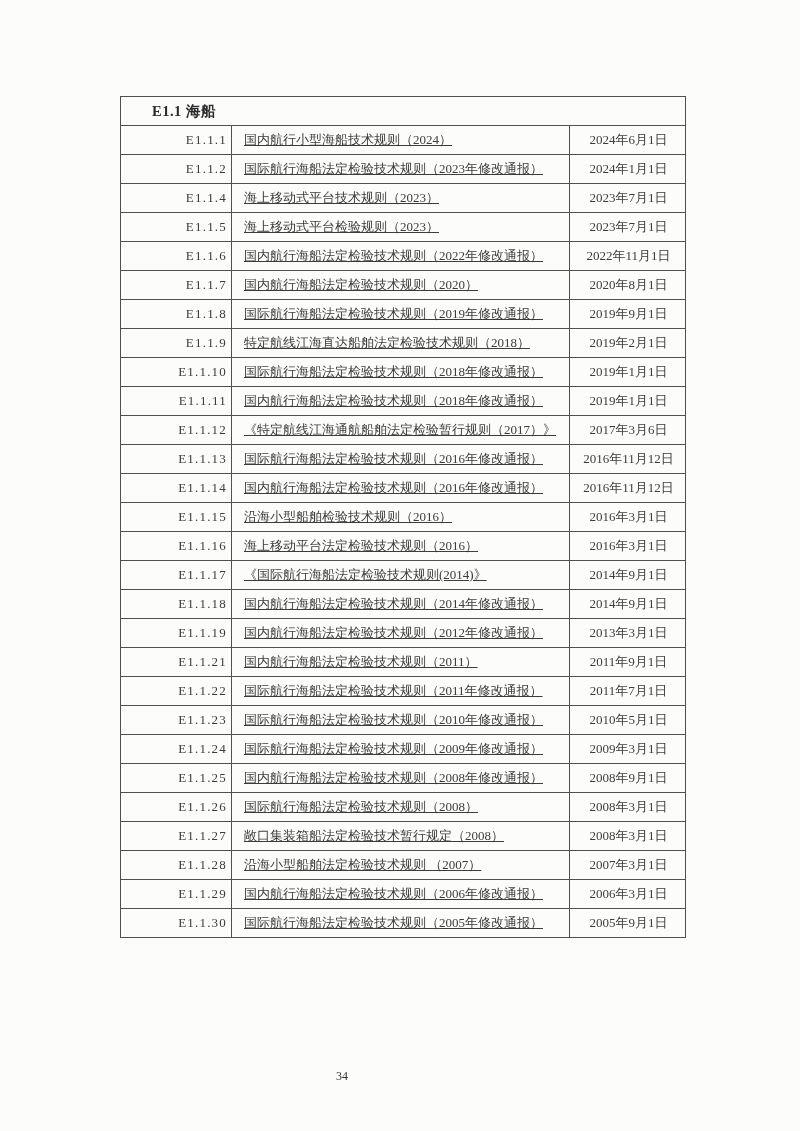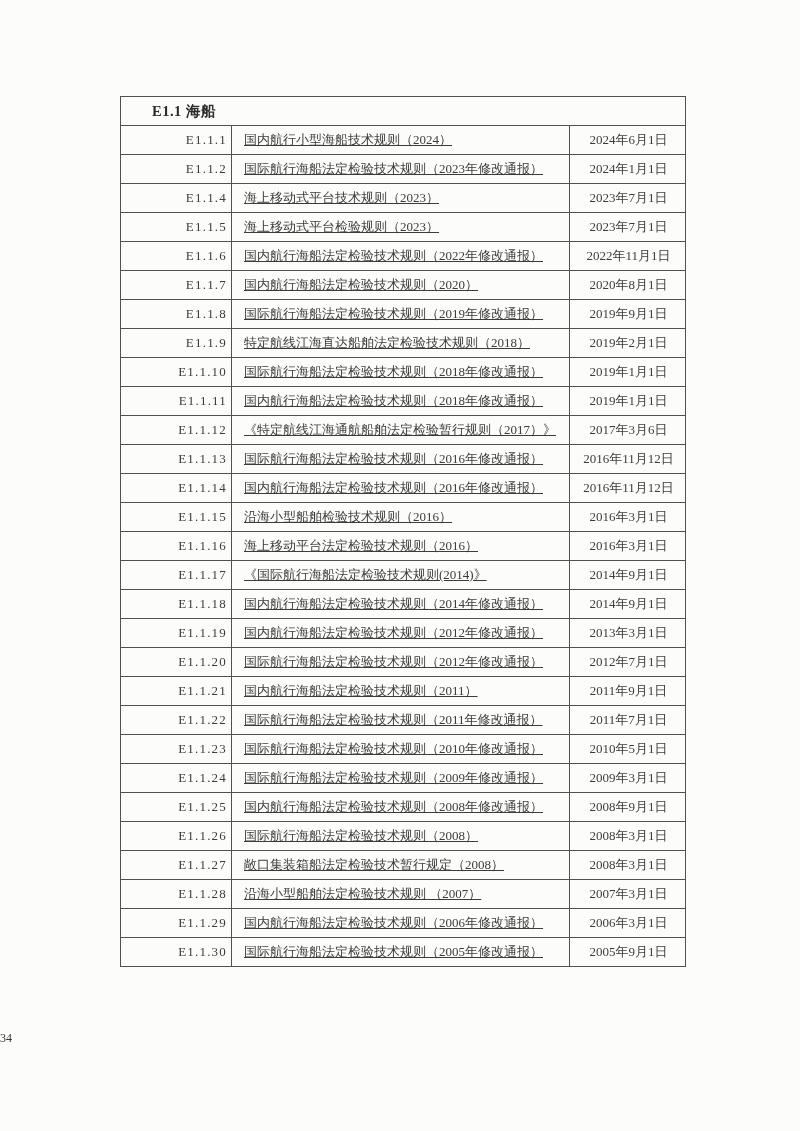--- a/index.html
+++ b/index.html
@@ -60,24 +60,24 @@
     text-decoration: underline;
   }
   .reg-table td.cell-date {
     text-align: center;
     color: #3c3c3c;
     padding-left: 2px;
     padding-right: 0;
   }
   .page-number {
     position: absolute;
-    top: 1031px;
+    top: 1069px;
     left: 0;
     width: 684px;
-    text-align: left;
+    text-align: center;
     font-size: 12px;
     color: #333333;
     font-family: "Liberation Serif", "DejaVu Serif", serif;
   }
 </style>
 </head>
 <body>
 
 <div class="doc-page">
 
@@ -177,25 +177,20 @@
           <td class="cell-id">E1.1.18</td>
           <td class="cell-title">国内航行海船法定检验技术规则（2014年修改通报）</td>
           <td class="cell-date">2014年9月1日</td>
         </tr>
         <tr>
           <td class="cell-id">E1.1.19</td>
           <td class="cell-title">国内航行海船法定检验技术规则（2012年修改通报）</td>
           <td class="cell-date">2013年3月1日</td>
         </tr>
         <tr>
-          <td class="cell-id">E1.1.20</td>
-          <td class="cell-title">国际航行海船法定检验技术规则（2012年修改通报）</td>
-          <td class="cell-date">2012年7月1日</td>
-        </tr>
-        <tr>
           <td class="cell-id">E1.1.21</td>
           <td class="cell-title">国内航行海船法定检验技术规则（2011）</td>
           <td class="cell-date">2011年9月1日</td>
         </tr>
         <tr>
           <td class="cell-id">E1.1.22</td>
           <td class="cell-title">国际航行海船法定检验技术规则（2011年修改通报）</td>
           <td class="cell-date">2011年7月1日</td>
         </tr>
         <tr>

